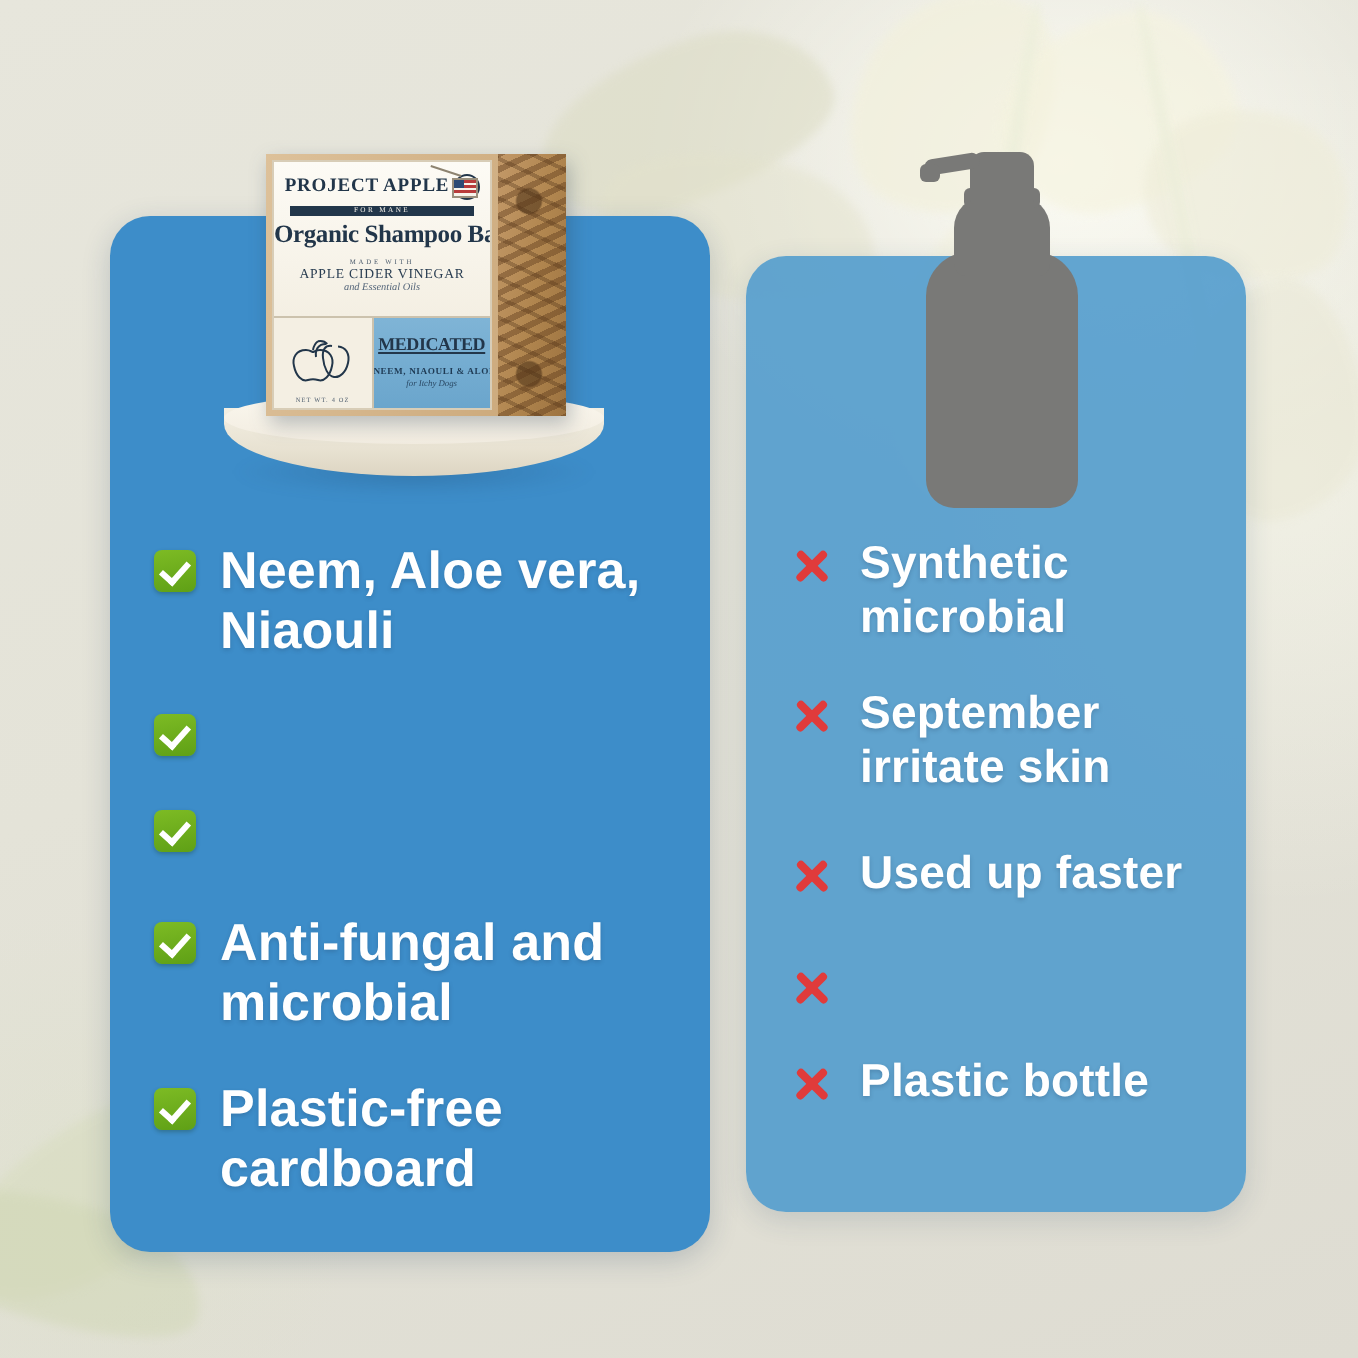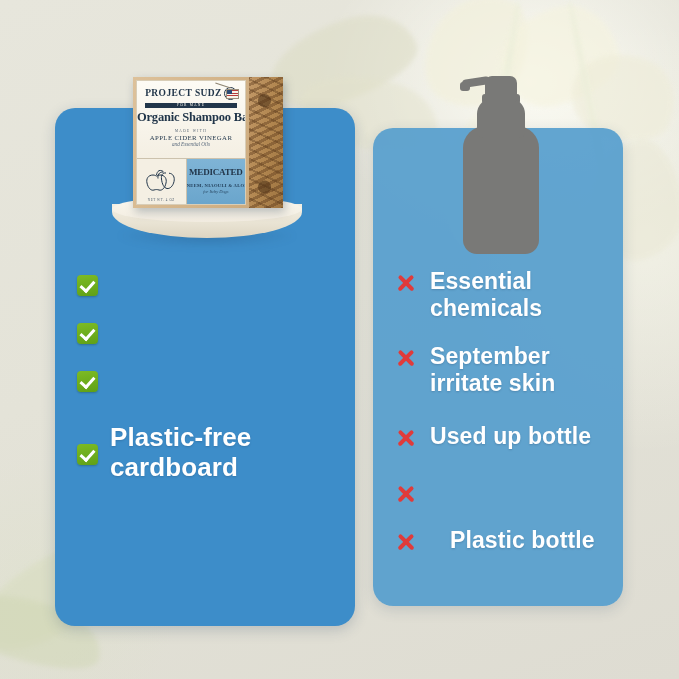--- a/index.html
+++ b/index.html
@@ -338,20 +338,21 @@
     text-align: center;
     padding-top: 8px;
     box-sizing: border-box;
   }
   .medicated {
     font-family: "Liberation Serif", serif;
     font-size: 9px;
     font-weight: bold;
     color: #22364a;
     letter-spacing: -0.2px;
+    text-decoration: underline;
   }
   .actives {
     font-family: "Liberation Serif", serif;
     font-size: 4.6px;
     font-weight: bold;
     letter-spacing: 0.3px;
     color: #1f3b55;
     margin-top: 6px;
     white-space: nowrap;
   }
@@ -457,21 +458,21 @@
 
   <div id="product-box">
     <div class="box-side"></div>
     <div class="box-face">
       <div class="box-inner">
 
         <div class="box-upper">
           <div class="tag-string"></div>
           <div class="flag"></div>
           <div class="brand">
-            <span>PROJECT SUDZ</span><span class="brand-seal">5x</span>
+            <span>PROJECT APPLE</span><span class="brand-seal">5x</span>
           </div>
           <div class="rule">FOR MANE</div>
           <div class="title">Organic Shampoo Bar</div>
           <div class="madewith">MADE WITH</div>
           <div class="scent">APPLE CIDER VINEGAR</div>
           <div class="scent-sub">and Essential Oils</div>
         </div>
 
         <div class="box-lower">
           <div class="lower-left">
@@ -493,48 +494,53 @@
           </div>
         </div>
 
       </div>
     </div>
   </div>
 
   <div class="list" id="list-pros">
     <div class="item">
       <span class="ico ico-check"></span>
+      <span class="item-label">Neem, Aloe vera, Niaouli</span>
     </div>
     <div class="item">
       <span class="ico ico-check"></span>
     </div>
     <div class="item" style="margin-bottom:30px;">
       <span class="ico ico-check"></span>
     </div>
-    <div class="item" style="margin-bottom:0;align-items:center;">
+    <div class="item">
+      <span class="ico ico-check"></span>
+      <span class="item-label">Anti-fungal and microbial</span>
+    </div>
+    <div class="item" style="margin-bottom:0;">
       <span class="ico ico-check"></span>
       <span class="item-label">Plastic-free cardboard</span>
     </div>
   </div>
 
   <div class="list" id="list-cons">
     <div class="item">
       <span class="ico ico-x"></span>
-      <span class="item-label">Essential chemicals</span>
+      <span class="item-label">Synthetic microbial</span>
     </div>
     <div class="item" style="margin-bottom:26px;">
       <span class="ico ico-x"></span>
       <span class="item-label">September irritate skin</span>
     </div>
     <div class="item" style="margin-bottom:30px;">
       <span class="ico ico-x"></span>
-      <span class="item-label">Used up bottle</span>
+      <span class="item-label">Used up faster</span>
     </div>
     <div class="item">
       <span class="ico ico-x"></span>
     </div>
-    <div class="item" style="margin-bottom:0;gap:20px;">
+    <div class="item" style="margin-bottom:0;">
       <span class="ico ico-x"></span>
       <span class="item-label">Plastic bottle</span>
     </div>
   </div>
 
 </div>
 
 </body></html>

